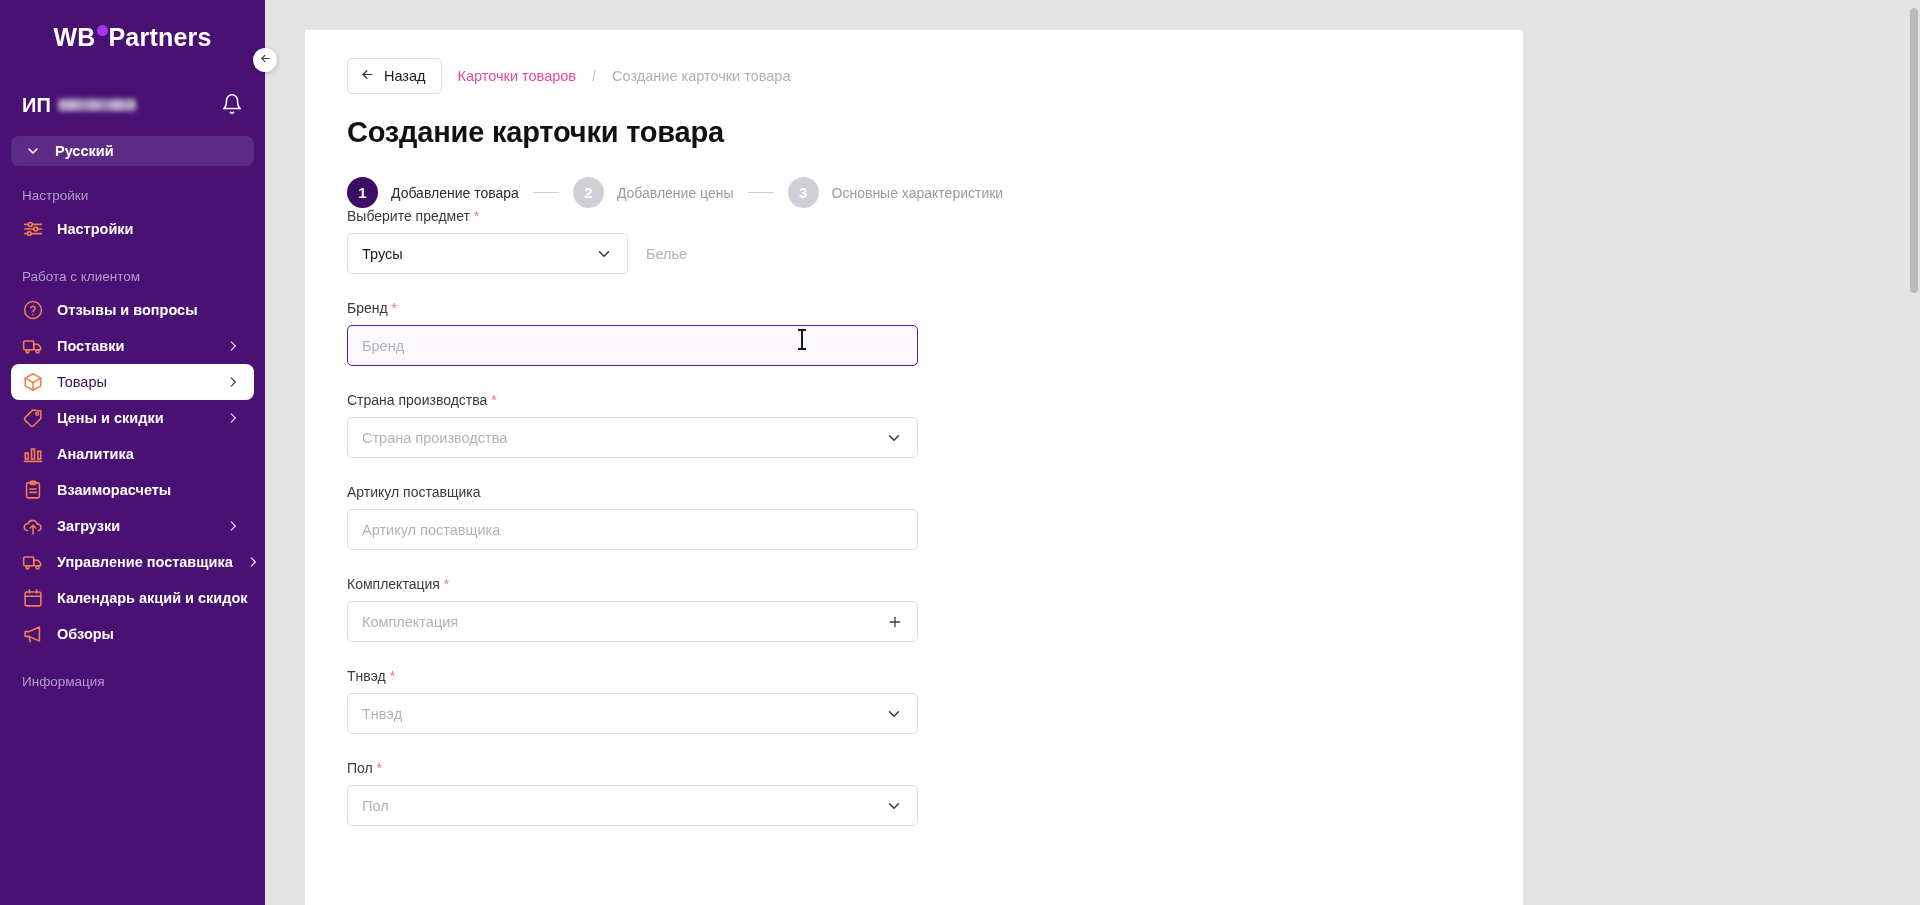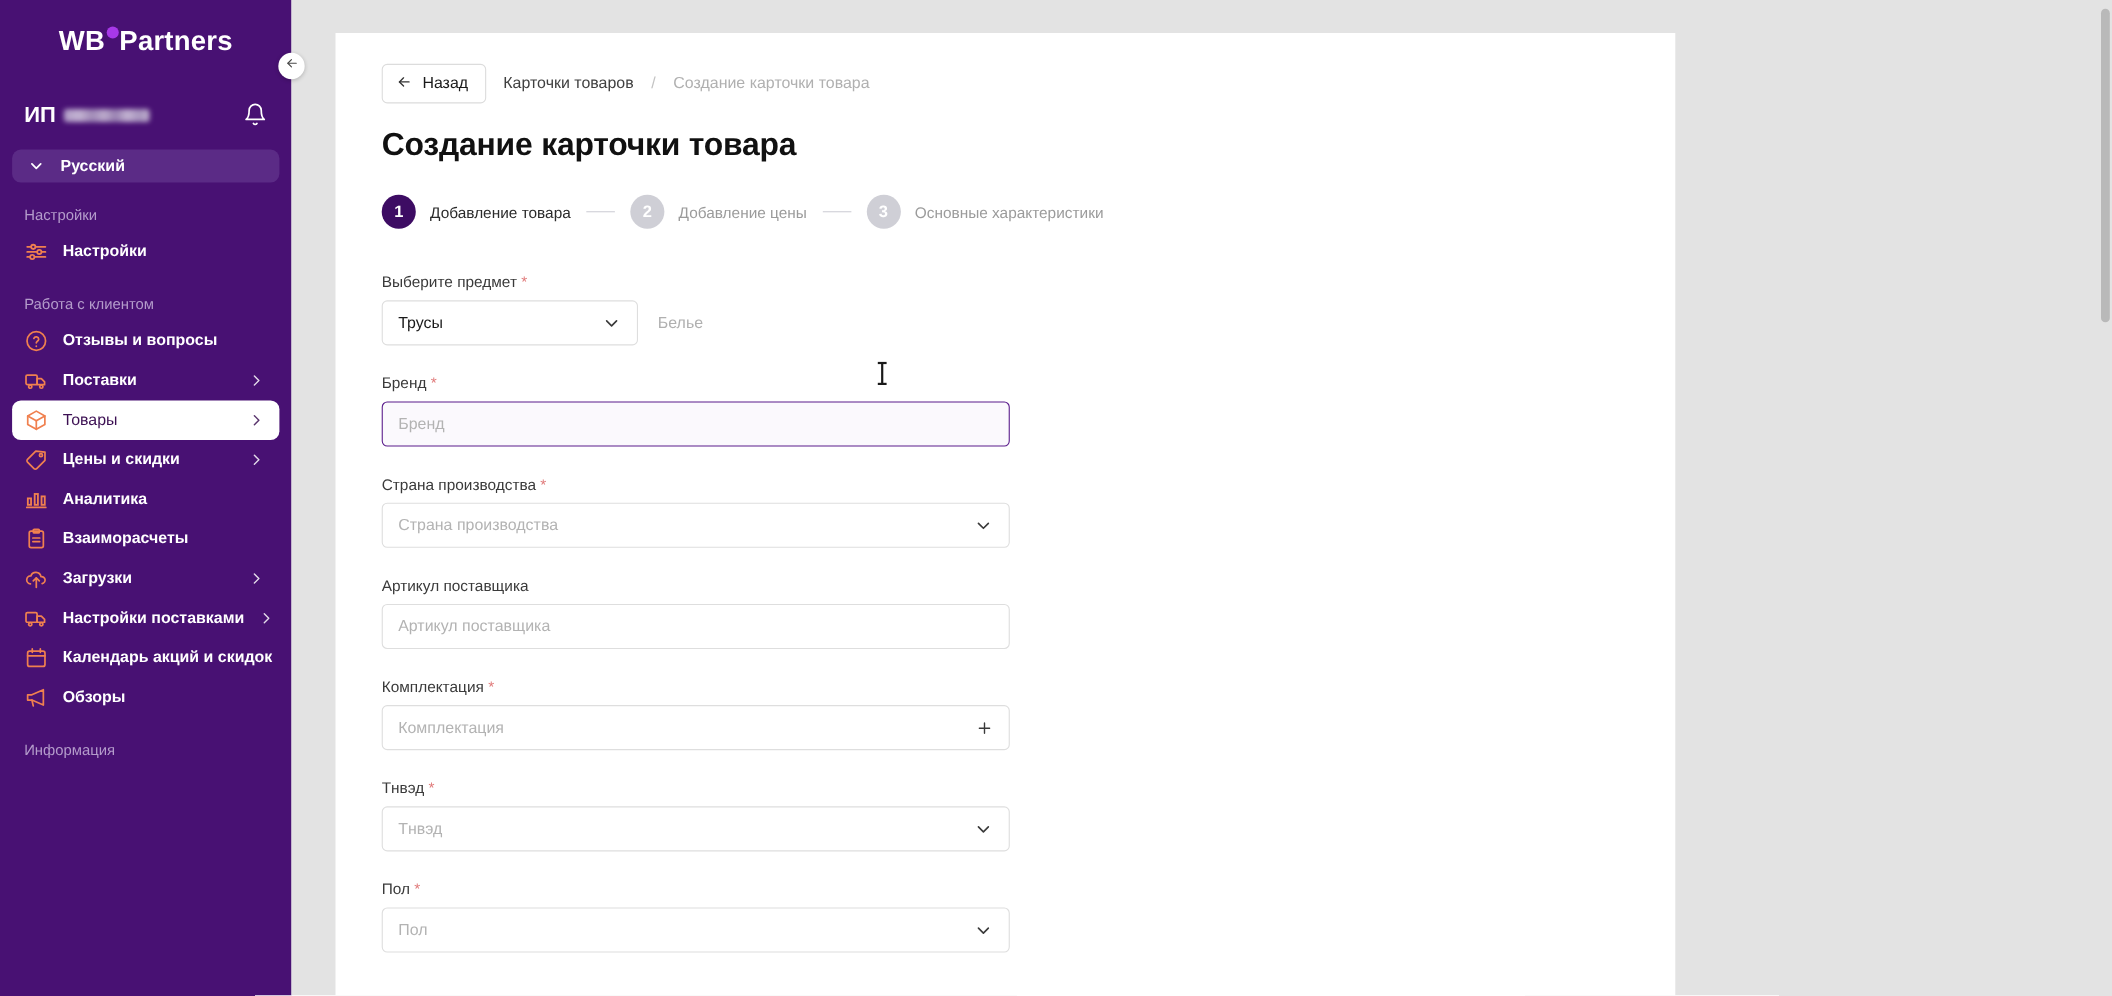--- a/index.html
+++ b/index.html
@@ -83,21 +83,21 @@
     width: 1218px; min-height: 1200px; background: #ffffff;
     padding: 30px 42px 60px 42px;
   }
   .crumb-row { display: flex; align-items: center; gap: 16px; height: 32px; }
   .back-btn {
     height: 36px; padding: 0 15px 0 12px; border: 1px solid #dcdcdc;
     border-radius: 5px; background: #fff; display: flex; align-items: center;
     gap: 9px; cursor: pointer; font-size: 14.5px; color: #1a1a1a;
   }
   .back-btn svg { width: 15px; height: 15px; }
-  .crumb-link { color: #404040; font-size: 14.5px; cursor: pointer; }
+  .crumb-link { color: #ec4899; font-size: 14.5px; cursor: pointer; }
   .crumb-sep { color: #c3c3c3; font-size: 14.5px; }
   .crumb-cur { color: #b0b0b0; font-size: 14.5px; }
 
   .page-title {
     font-size: 29px; font-weight: 700; color: #111111;
     margin-top: 24px; letter-spacing: -.2px;
   }
 
   .stepper { display: flex; align-items: center; margin-top: 28px; gap: 0; }
   .step { display: flex; align-items: center; gap: 13px; }
@@ -106,34 +106,34 @@
     align-items: center; justify-content: center;
     font-size: 15px; font-weight: 700; color: #ffffff;
   }
   .step.active .bubble { background: #3d0c63; }
   .step.inactive .bubble { background: #cfcfd6; color: #ffffff; }
   .step .slabel { font-size: 14px; }
   .step.active .slabel { color: #2b2b2b; }
   .step.inactive .slabel { color: #9b9b9b; }
   .step-line { width: 26px; height: 1px; background: #cfcfd6; margin: 0 14px; }
 
-  .form { margin-top: 40px; }
+  .form { }
   .field { margin-bottom: 26px; }
   .field-label {
     font-size: 14px; color: #3a3a3a; margin-bottom: 9px; display: block;
   }
   .req { color: #e07a7a; font-size: 14px; }
   .ctl-row { display: flex; align-items: center; gap: 18px; }
   .ctl {
     height: 41px; border: 1px solid #dedede; border-radius: 5px;
     background: #ffffff; display: flex; align-items: center;
     padding: 0 14px; font-size: 14.5px; color: #1a1a1a; cursor: pointer;
     position: relative;
   }
-  .ctl.w-short { width: 233px; }
+  .ctl.w-short { width: 281px; }
   .ctl.w-full { width: 571px; }
   .ctl .ph { color: #b3b3b3; font-size: 14.5px; }
   .ctl .val { color: #1a1a1a; font-size: 14.5px; }
   .ctl .chev-right {
     margin-left: auto; width: 18px; height: 18px; display: block;
   }
   .ctl .plus-right { margin-left: auto; width: 16px; height: 16px; display: block; }
   .ctl.focused {
     border: 1.4px solid #5b1d8c; background: #fbf9fd;
   }
@@ -308,21 +308,21 @@
 
     <div class="nav-item">
       <span class="ico">
         <svg viewBox="0 0 24 24" fill="none" stroke="#f0804f" stroke-width="1.7" stroke-linecap="round" stroke-linejoin="round" width="22" height="22">
           <rect x="1.8" y="6.5" width="11" height="9.5" rx="1.3"></rect>
           <path d="M12.8 10h4.2l3.2 3.2V16h-7.4z"></path>
           <circle cx="6" cy="18" r="1.6"></circle>
             <circle cx="17" cy="18" r="1.6"></circle>
         </svg>
       </span>
-      <span class="txt">Настройки поставками</span>
+      <span class="txt">Управление поставщика</span>
       <span class="arrow">
         <svg viewBox="0 0 24 24" fill="none" stroke="#ffffff" stroke-width="2.2" stroke-linecap="round" stroke-linejoin="round" width="14" height="14">
           <polyline points="9 5 16 12 9 19"></polyline>
         </svg>
       </span>
     </div>
 
     <div class="nav-item">
       <span class="ico">
         <svg viewBox="0 0 24 24" fill="none" stroke="#f0804f" stroke-width="1.7" stroke-linecap="round" stroke-linejoin="round" width="22" height="22">

